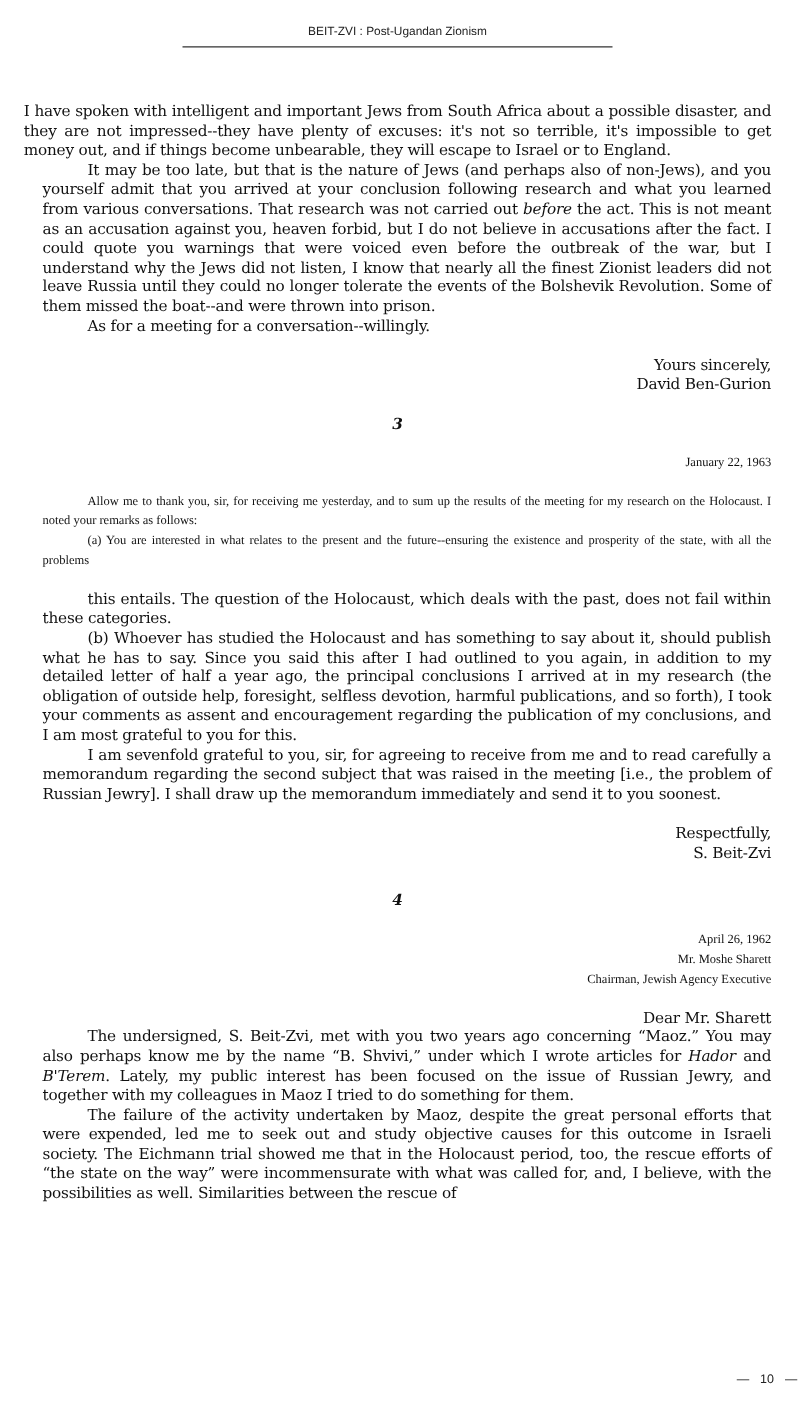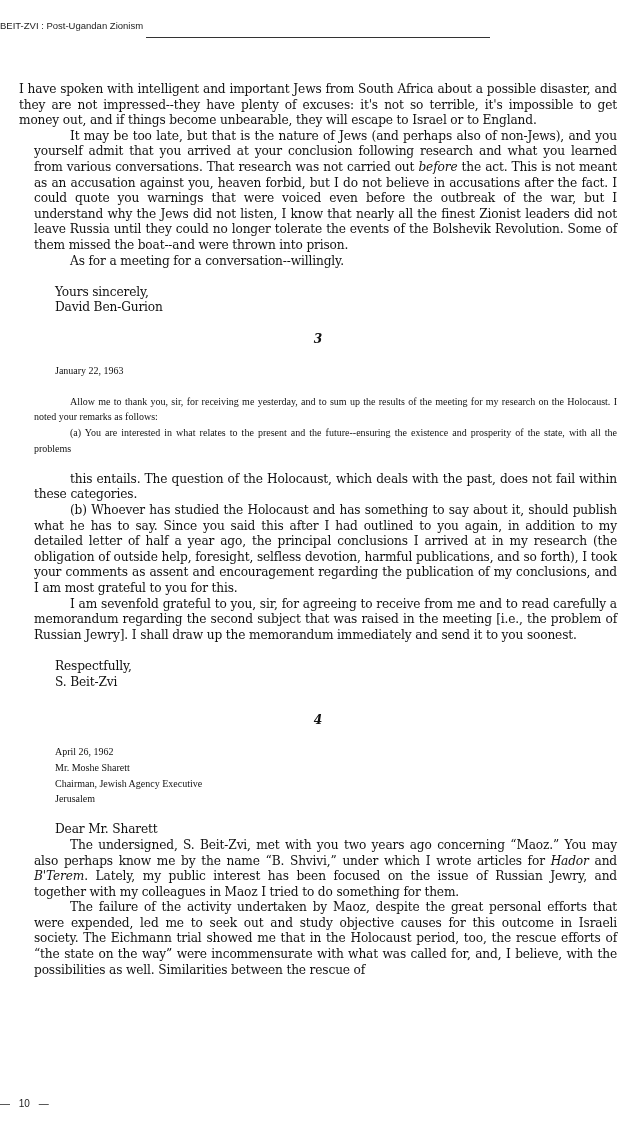--- a/index.html
+++ b/index.html
@@ -8,20 +8,21 @@
       height: 1131px;
       position: relative;
       overflow: hidden;
       color: #111111;
     }
     .header {
       position: absolute;
       top: 20px;
       left: 0;
       width: 636px;
+      text-align: center;
       font-family: "Liberation Sans", sans-serif;
       font-size: 9.5px;
       color: #222;
     }
     .header-rule {
       position: absolute;
       top: 37px;
       left: 146px;
       width: 344px;
       height: 0;
@@ -36,42 +37,42 @@
       font-size: 12.2px;
       line-height: 15.6px;
       letter-spacing: -0.15px;
     }
     .p {
       margin: 0;
       text-align: justify;
       text-align-last: left;
     }
     .ind { text-indent: 36px; margin-left: 15px; }
-    .block { padding-left: 36px; margin: 0; }
+    .block { padding-left: 36px; margin: 0; text-align: right; }
     .gap { height: 15.6px; }
     .gap2 { height: 23px; }
     .sig { font-weight: normal; }
     .secnum {
       text-align: center;
       font-weight: bold;
       font-style: italic;
       margin: 0;
     }
     .lib {
       font-family: "Liberation Serif", serif;
       font-size: 10px;
       letter-spacing: 0;
     }
     em { font-style: italic; }
     .footer {
       position: absolute;
       top: 1098px;
       left: 0;
       width: 638px;
-      text-align: left;
+      text-align: right;
       font-family: "Liberation Sans", sans-serif;
       font-size: 10px;
       color: #222;
       word-spacing: 6px;
     }
   </style>
 </head>
 <body>
 
 <div class="header">BEIT-ZVI : Post-Ugandan Zionism</div>
@@ -103,21 +104,20 @@
   <p class="block">Respectfully,</p>
   <p class="block sig">S. Beit-Zvi</p>
   <div class="gap2"></div>
 
   <p class="secnum">4</p>
   <div class="gap"></div>
   <div class="lib">
     <p class="block">April 26, 1962</p>
     <p class="block">Mr. Moshe Sharett</p>
     <p class="block">Chairman, Jewish Agency Executive</p>
-    <p class="block">Jerusalem</p>
   </div>
   <div class="gap"></div>
   <p class="block">Dear Mr. Sharett</p>
   <p class="p ind"><span>The undersigned, S. Beit-Zvi, met with you two years ago concerning “Maoz.” You may also perhaps know me by the name “B. Shvivi,” under which I wrote articles for </span><em>Hador</em><span> and </span><em>B'Terem</em><span>. Lately, my public interest has been focused on the issue of Russian Jewry, and together with my colleagues in Maoz I tried to do something for them.</span></p>
   <p class="p ind">The failure of the activity undertaken by Maoz, despite the great personal efforts that were expended, led me to seek out and study objective causes for this outcome in Israeli society. The Eichmann trial showed me that in the Holocaust period, too, the rescue efforts of “the state on the way” were incommensurate with what was called for, and, I believe, with the possibilities as well. Similarities between the rescue of</p>
 </div>
 
 <div class="footer">— 10 —</div>
 
 </body></html>

